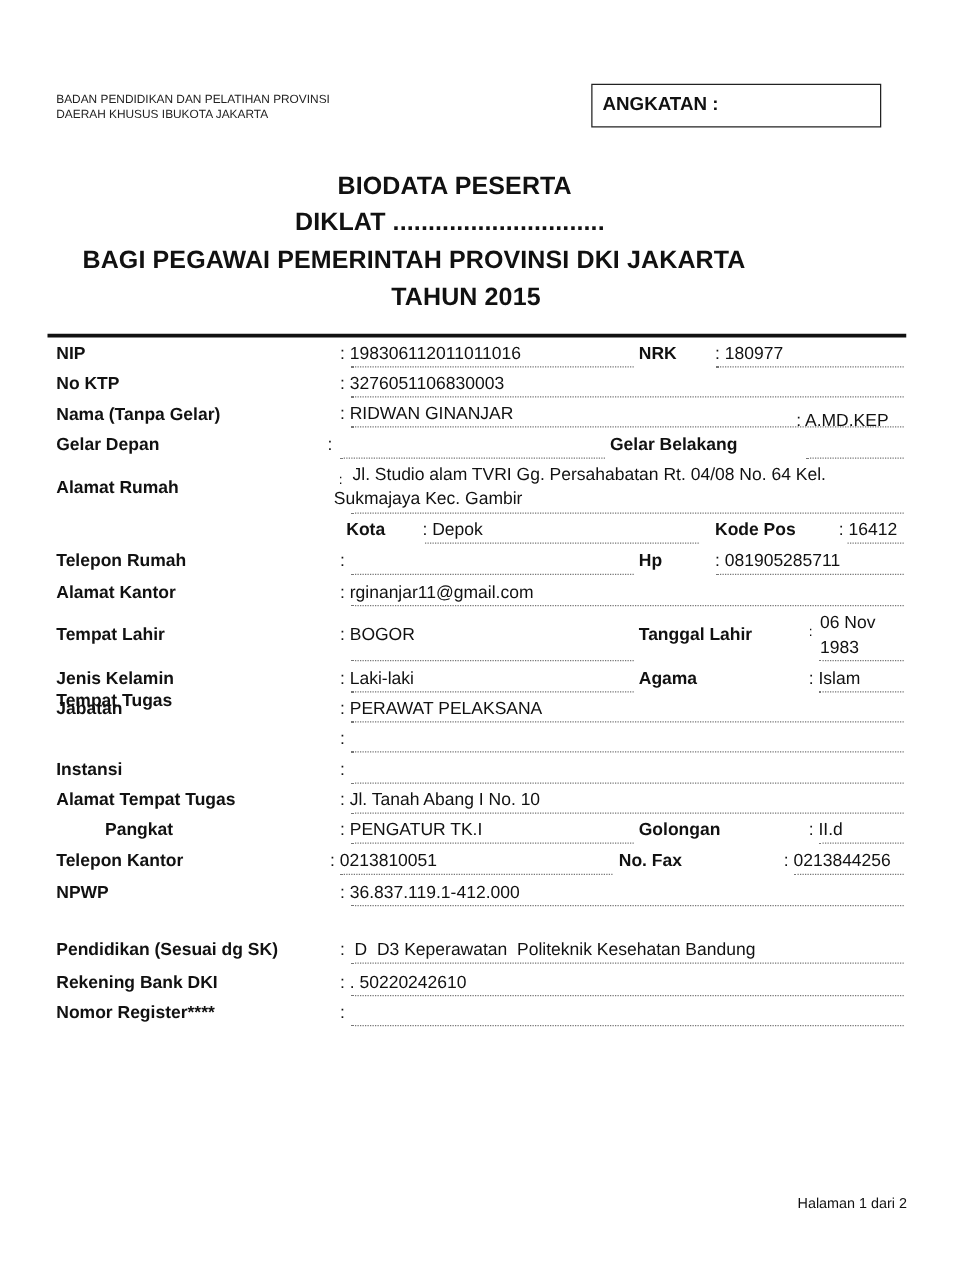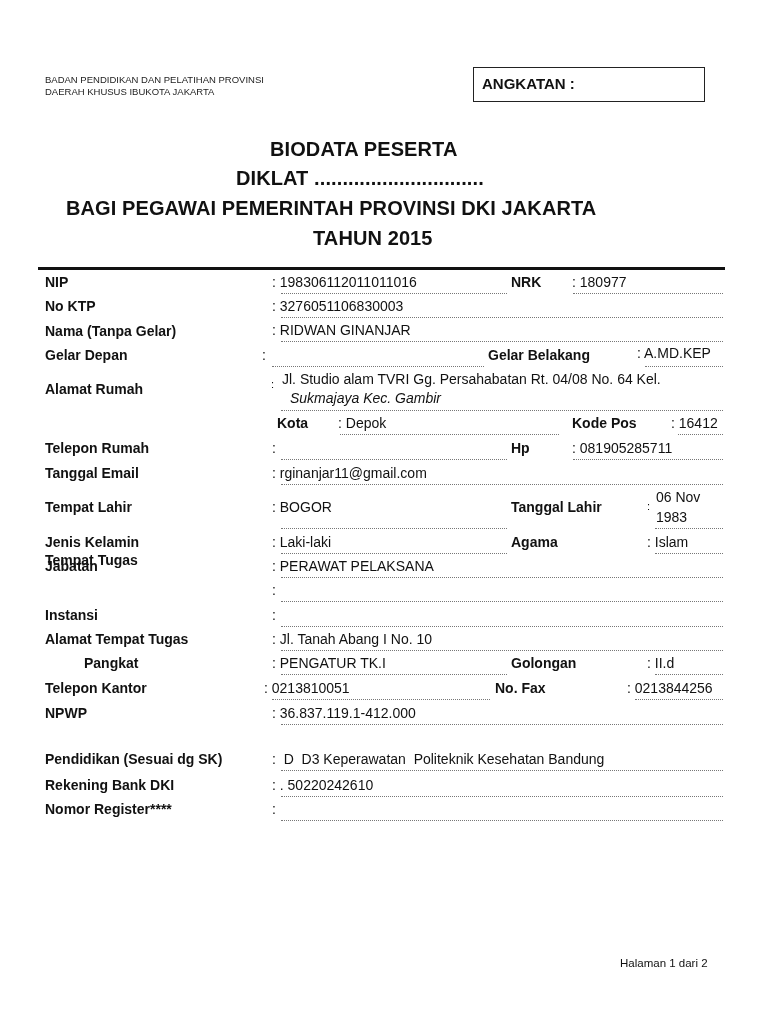--- a/index.html
+++ b/index.html
@@ -8,21 +8,21 @@
   .abs { position:absolute; white-space:nowrap; }
   .org { font-size:9.5px; line-height:12px; color:#222; }
   .angkatan-box { position:absolute; left:473px; top:67px; width:232px; height:35px;
                   border:1.5px solid #222; box-sizing:border-box; }
   .angkatan-label { position:absolute; left:8px; top:7px; font-size:15px; font-weight:bold; }
   .title { position:absolute; font-size:20px; font-weight:bold; letter-spacing:0.1px; }
   .rule { position:absolute; left:38px; top:267px; width:687px; height:3px; background:#111; }
   .lbl { position:absolute; font-size:14px; font-weight:bold; white-space:nowrap; }
   .val { position:absolute; font-size:14px; white-space:nowrap; }
   .dots { position:absolute; height:0; border-bottom:1px dotted #777; }
-  .footer { position:absolute; left:620px; top:957px; font-size:11.5px; }
+  .footer { position:absolute; left:638px; top:957px; font-size:11.5px; }
 </style>
 </head>
 <body>
 
 <div class="abs org" style="left:45px;top:74px;">BADAN PENDIDIKAN DAN PELATIHAN PROVINSI</div>
 <div class="abs org" style="left:45px;top:86px;">DAERAH KHUSUS IBUKOTA JAKARTA</div>
 <div class="angkatan-box">
   <span class="angkatan-label">ANGKATAN :</span>
 </div>
 
@@ -45,44 +45,44 @@
 <div class="dots" style="left:281px;top:317px;width:442px;"></div>
 
 <div class="lbl" style="left:45px;top:323px;">Nama (Tanpa Gelar)</div>
 <div class="val" style="left:272px;top:322px;">: RIDWAN GINANJAR</div>
 <div class="dots" style="left:281px;top:341px;width:442px;"></div>
 
 <div class="lbl" style="left:45px;top:347px;text-align:center;">Gelar Depan</div>
 <div class="val" style="left:262px;top:347px;">:</div>
 <div class="dots" style="left:272px;top:366px;width:212px;"></div>
 <div class="lbl" style="left:488px;top:347px;">Gelar Belakang</div>
-<div class="val" style="left:637px;top:345px;">: A.MD.KEP</div>
+<div class="val" style="left:637px;top:328px;">: A.MD.KEP</div>
 <div class="dots" style="left:645px;top:366px;width:78px;"></div>
 
 <div class="lbl" style="left:45px;top:381px;">Alamat Rumah</div>
 <div class="val" style="left:271px;top:378px;font-size:11px;">:</div>
 <div class="val" style="left:282px;top:371px;">Jl. Studio alam TVRI Gg. Persahabatan Rt. 04/08 No. 64 Kel.</div>
-<div class="val" style="left:290px;top:390px;font-style:italic;">Sukmajaya Kec. Gambir</div>
+<div class="val" style="left:267px;top:390px;">Sukmajaya Kec. Gambir</div>
 <div class="dots" style="left:281px;top:410px;width:442px;"></div>
 
 <div class="lbl" style="left:277px;top:415px;">Kota</div>
 <div class="val" style="left:338px;top:415px;">: Depok</div>
 <div class="dots" style="left:340px;top:434px;width:219px;"></div>
 <div class="lbl" style="left:572px;top:415px;">Kode Pos</div>
 <div class="val" style="left:671px;top:415px;">: 16412</div>
 <div class="dots" style="left:678px;top:434px;width:45px;"></div>
 
 <div class="lbl" style="left:45px;top:440px;">Telepon Rumah</div>
 <div class="val" style="left:272px;top:440px;">:</div>
 <div class="dots" style="left:281px;top:459px;width:226px;"></div>
 <div class="lbl" style="left:511px;top:440px;">Hp</div>
 <div class="val" style="left:572px;top:440px;">: 081905285711</div>
 <div class="dots" style="left:573px;top:459px;width:150px;"></div>
 
-<div class="lbl" style="left:45px;top:465px;">Tanggal Email</div>
+<div class="lbl" style="left:45px;top:465px;">Alamat Kantor</div>
 <div class="val" style="left:272px;top:465px;">: rginanjar11@gmail.com</div>
 <div class="dots" style="left:281px;top:484px;width:442px;"></div>
 
 <div class="lbl" style="left:45px;top:499px;">Tempat Lahir</div>
 <div class="val" style="left:272px;top:499px;">: BOGOR</div>
 <div class="dots" style="left:281px;top:528px;width:226px;"></div>
 <div class="lbl" style="left:511px;top:499px;">Tanggal Lahir</div>
 <div class="val" style="left:647px;top:500px;font-size:11px;">:</div>
 <div class="val" style="left:656px;top:489px;">06 Nov</div>
 <div class="val" style="left:656px;top:509px;">1983</div>

